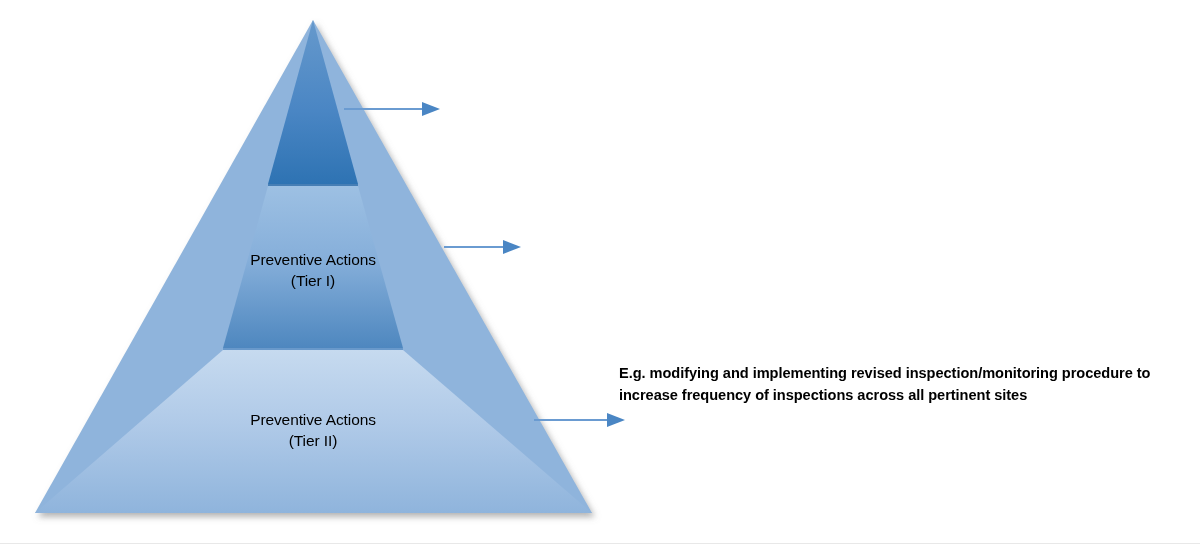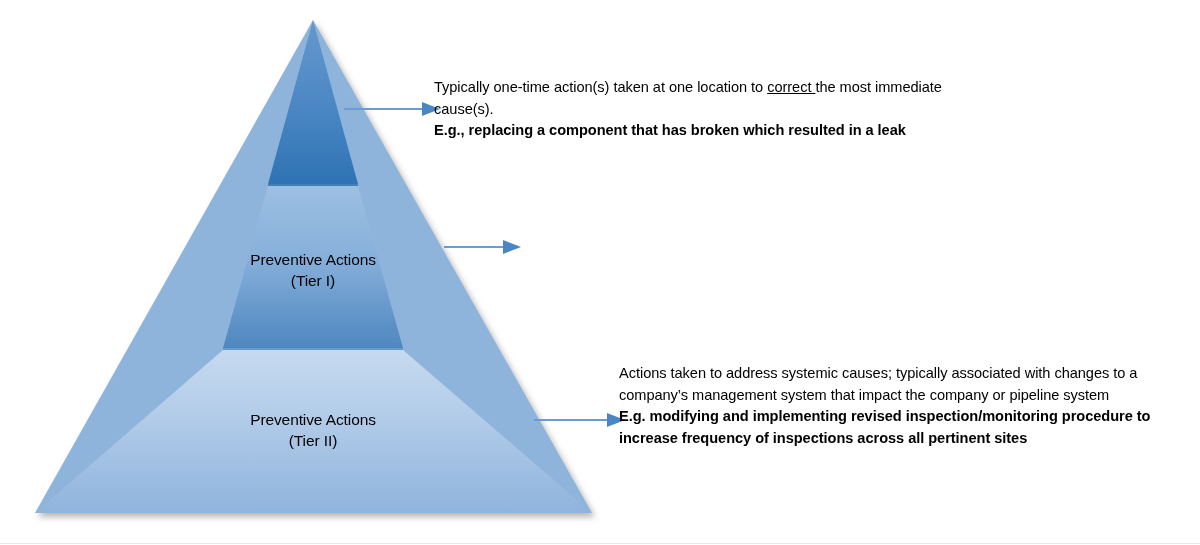--- a/index.html
+++ b/index.html
@@ -143,27 +143,22 @@
   </svg>
   <svg class="arrow-svg" id="arrow-2" viewBox="0 0 77 18" xmlns="http://www.w3.org/2000/svg">
     <line x1="0" y1="9" x2="61" y2="9" stroke="#6A9BD1" stroke-width="2"></line>
     <polygon points="59,2 77,9 59,16" fill="#4A86C4"></polygon>
   </svg>
   <svg class="arrow-svg" id="arrow-3" viewBox="0 0 91 18" xmlns="http://www.w3.org/2000/svg">
     <line x1="0" y1="9" x2="75" y2="9" stroke="#6A9BD1" stroke-width="2"></line>
     <polygon points="73,2 91,9 73,16" fill="#4A86C4"></polygon>
   </svg>
 
-  <div class="callout" id="callout-1">
-    <span class="plain">Typically one-time action(s) taken at one location to </span><span class="plain u">correct </span><span class="plain">the most immediate cause(s).</span>
-    <div class="bold">E.g., replacing a component that has broken which resulted in a leak</div>
-  </div>
 
   <div class="callout" id="callout-2">
   </div>
 
   <div class="callout" id="callout-3">
-    <div class="plain">Actions taken to address systemic causes; typically associated with changes to a company’s management system that impact the company or pipeline system</div>
     <div class="bold">E.g. modifying and implementing revised inspection/monitoring procedure to increase frequency of inspections across all pertinent sites</div>
   </div>
 
   <div id="bottom-rule"></div>
 </div>
 
 </body></html>

